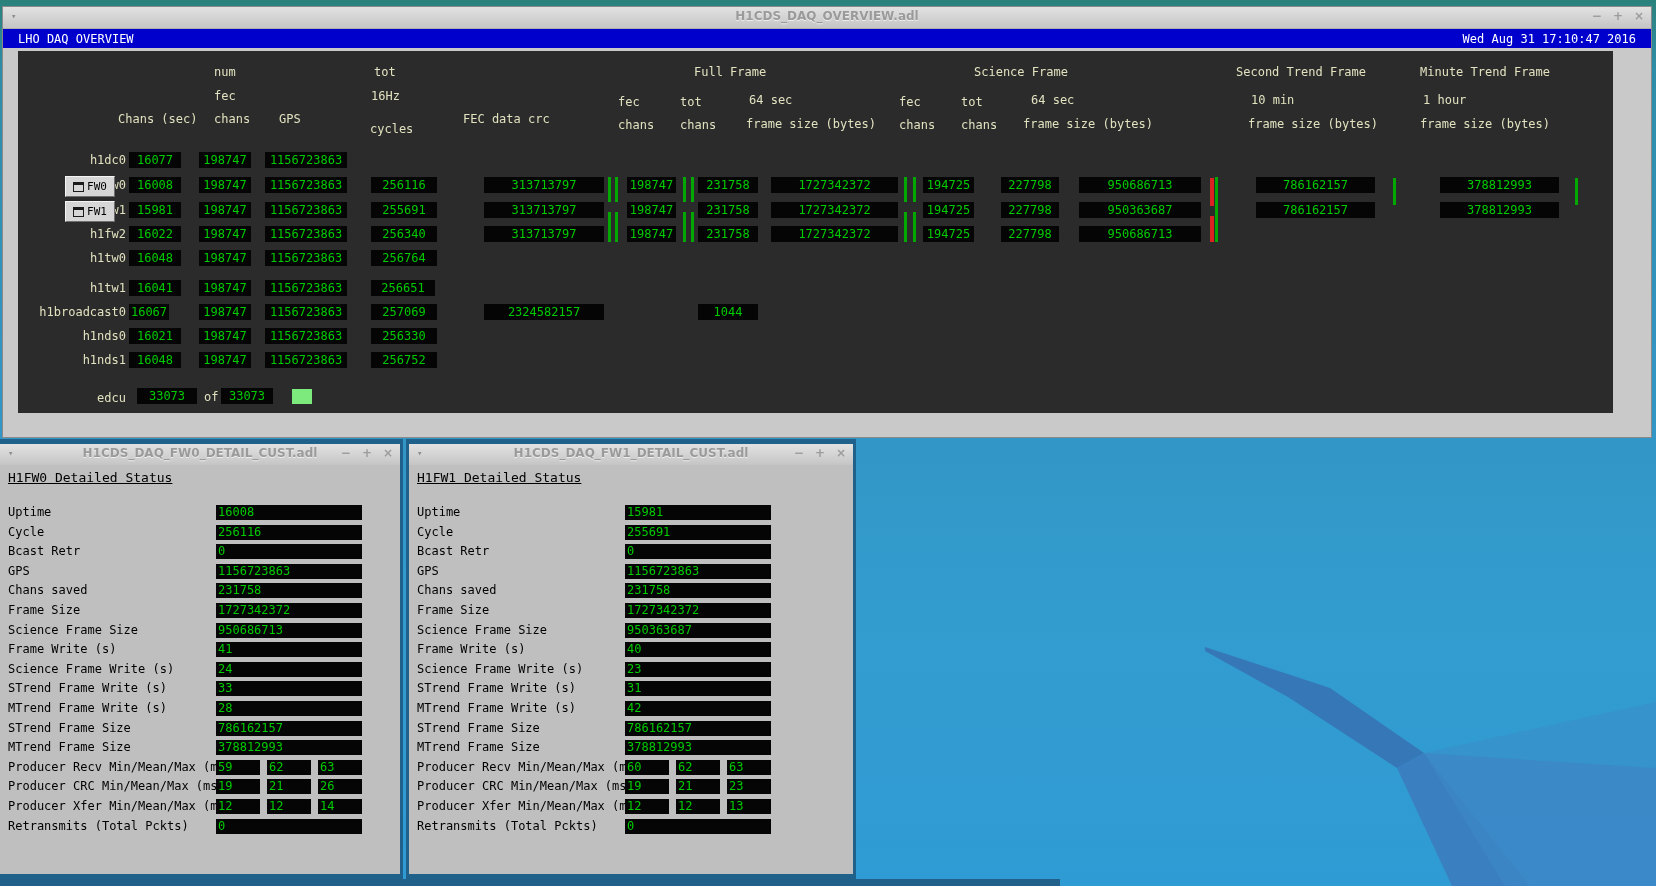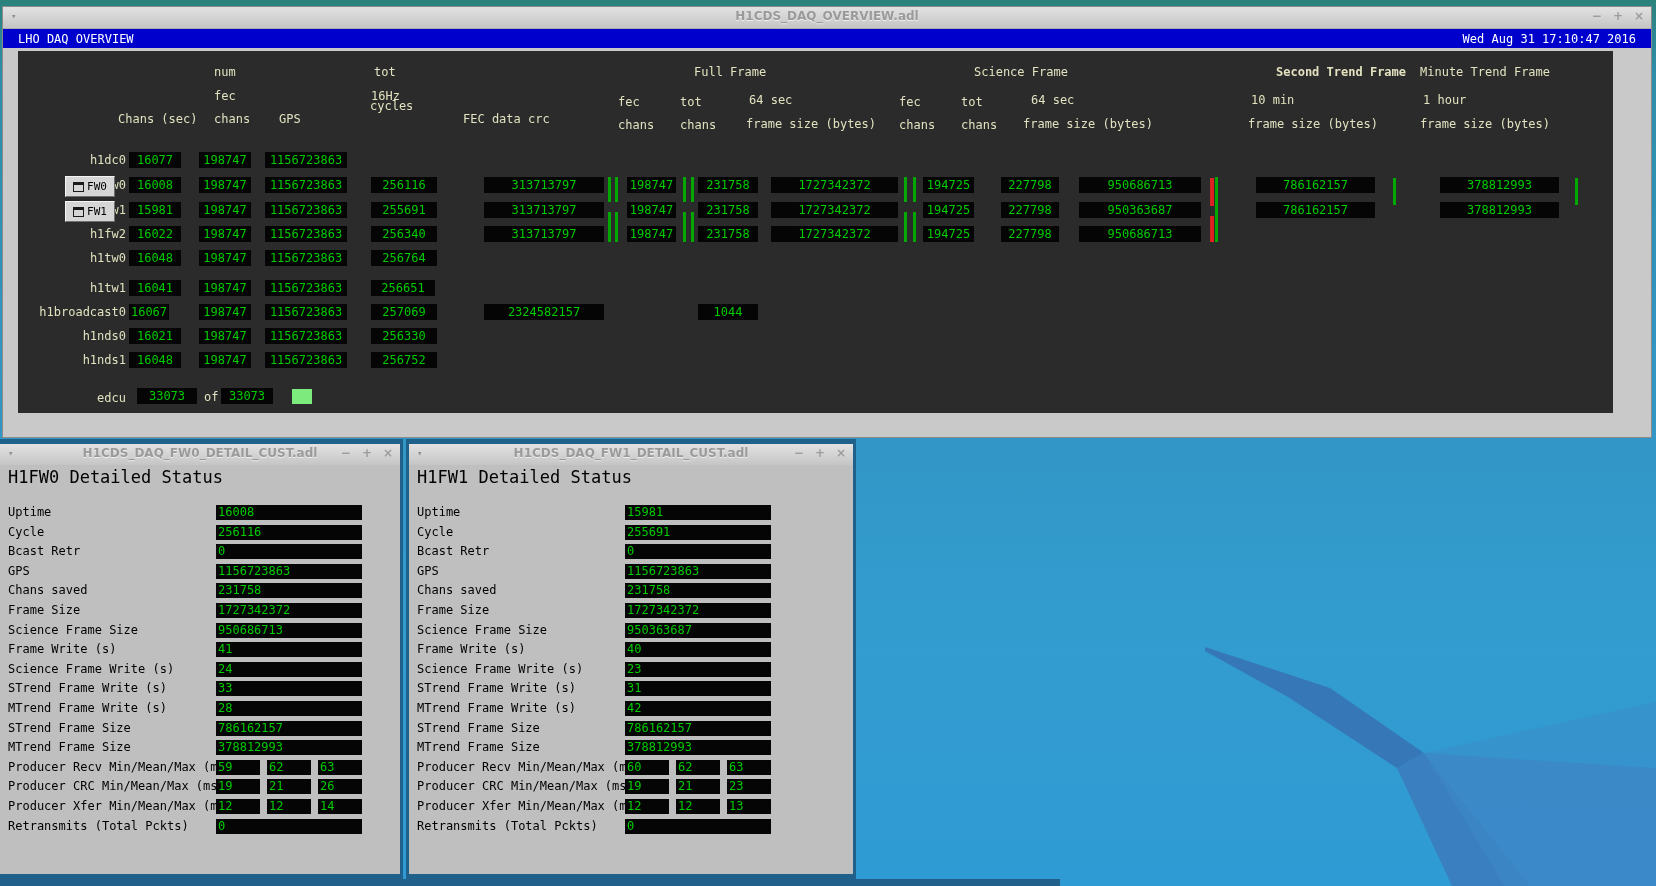--- a/index.html
+++ b/index.html
@@ -38,21 +38,21 @@
     font-family:"DejaVu Sans Mono",monospace;font-size:11px;color:#000;
     display:flex;align-items:center;justify-content:center;gap:3px;padding:0;cursor:pointer;}
   .rd-icon{width:9px;height:8px;border:1px solid #1a1a1a;position:relative;background:#d6d6d6;flex:0 0 auto;}
   .rd-icon::before{content:"";position:absolute;left:-1px;top:-1px;right:-1px;height:3px;background:#1a1a1a;}
   #edcu-indicator{position:absolute;height:15px;width:20px;background:var(--edcu-ok,#7dea7d);}
 
   
   .fw-window{position:absolute;background:#bfbfbf;z-index:3;box-sizing:border-box;
     border-style:solid;border-color:#20618c;border-width:5px 3px 6px 3px;}
   .fw-body{position:absolute;left:0;right:0;top:21px;bottom:0;background:#bfbfbf;padding:6px 0 0 8px;box-sizing:border-box;}
-  .fw-heading{font-size:17px;color:#000;margin:0 0 21px 0;line-height:13px;}
+  .fw-heading{font-size:13px;color:#000;margin:0 0 21px 0;line-height:13px;text-decoration:underline;}
   .fw-row{position:relative;height:19.6px;}
   .fw-label{font-size:12px;color:#000;line-height:15px;white-space:pre;}
   .fw-vals{position:absolute;left:208px;top:0;display:flex;gap:7px;}
   .fw-box{height:15px;background:var(--box-bg,#050505);color:var(--value,#00cc00);
     font-size:12px;line-height:15px;padding-left:2px;overflow:hidden;box-sizing:border-box;}
   .fw-box.single{width:146px;}
   .fw-box.triple{width:44px;}
   #fw0-window{left:-3px;top:439px;width:406px;height:441px;}
   #fw1-window{left:406px;top:439px;width:450px;height:441px;}
 </style>
@@ -88,37 +88,37 @@
     <div class="hlabel" style="left:186px;top:339px;">of</div>
     <div class="vbox" style="left:203px;top:337px;width:52px;">33073</div>
     <div id="edcu-indicator" style="left:274px;top:338px;"></div>
   <div class="hlabel" style="left: 196px; top: 14px;">num</div>
       <div class="hlabel" style="left: 196px; top: 38px;">fec</div>
       <div class="hlabel" style="left: 196px; top: 61px;">chans</div>
       <div class="hlabel" style="left: 100px; top: 61px;">Chans (sec)</div>
       <div class="hlabel" style="left: 261px; top: 61px;">GPS</div>
       <div class="hlabel" style="left: 356px; top: 14px;">tot</div>
       <div class="hlabel" style="left: 353px; top: 38px;">16Hz</div>
-      <div class="hlabel" style="left: 352px; top: 48px; text-align: center;">cycles</div>
+      <div class="hlabel" style="left: 352px; top: 71px; text-align: center;">cycles</div>
       <div class="hlabel" style="left: 445px; top: 61px;">FEC data crc</div>
       <div class="hlabel" style="left: 676px; top: 14px;">Full Frame</div>
       <div class="hlabel" style="left: 600px; top: 44px;">fec</div>
       <div class="hlabel" style="left: 600px; top: 67px;">chans</div>
       <div class="hlabel" style="left: 662px; top: 44px;">tot</div>
       <div class="hlabel" style="left: 662px; top: 67px;">chans</div>
       <div class="hlabel" style="left: 731px; top: 42px;">64 sec</div>
       <div class="hlabel" style="left: 728px; top: 66px;">frame size (bytes)</div>
       <div class="hlabel" style="left: 956px; top: 14px;">Science Frame</div>
       <div class="hlabel" style="left: 881px; top: 44px;">fec</div>
       <div class="hlabel" style="left: 881px; top: 67px;">chans</div>
       <div class="hlabel" style="left: 943px; top: 44px;">tot</div>
       <div class="hlabel" style="left: 943px; top: 67px;">chans</div>
       <div class="hlabel" style="left: 1013px; top: 42px;">64 sec</div>
       <div class="hlabel" style="left: 1005px; top: 66px;">frame size (bytes)</div>
-      <div class="hlabel" style="left: 1258px; top: 14px; font-weight: bold;">Second Trend Frame</div>
+      <div class="hlabel" style="left: 1218px; top: 14px;">Second Trend Frame</div>
       <div class="hlabel" style="left: 1233px; top: 42px;">10 min</div>
       <div class="hlabel" style="left: 1230px; top: 66px;">frame size (bytes)</div>
       <div class="hlabel" style="left: 1402px; top: 14px;">Minute Trend Frame</div>
       <div class="hlabel" style="left: 1405px; top: 42px;">1 hour</div>
       <div class="hlabel" style="left: 1402px; top: 66px;">frame size (bytes)</div>
       <div class="rowlabel" style="left: 0px; top: 101px;">h1dc0</div>
       <div class="vbox" style="left: 111px; top: 101px; width: 52px;">16077</div>
       <div class="vbox" style="left: 181px; top: 101px; width: 52px;">198747</div>
       <div class="vbox" style="left: 247px; top: 101px; width: 82px;">1156723863</div>
       <div class="rowlabel" style="left: 0px; top: 126px;">h1fw0</div>

